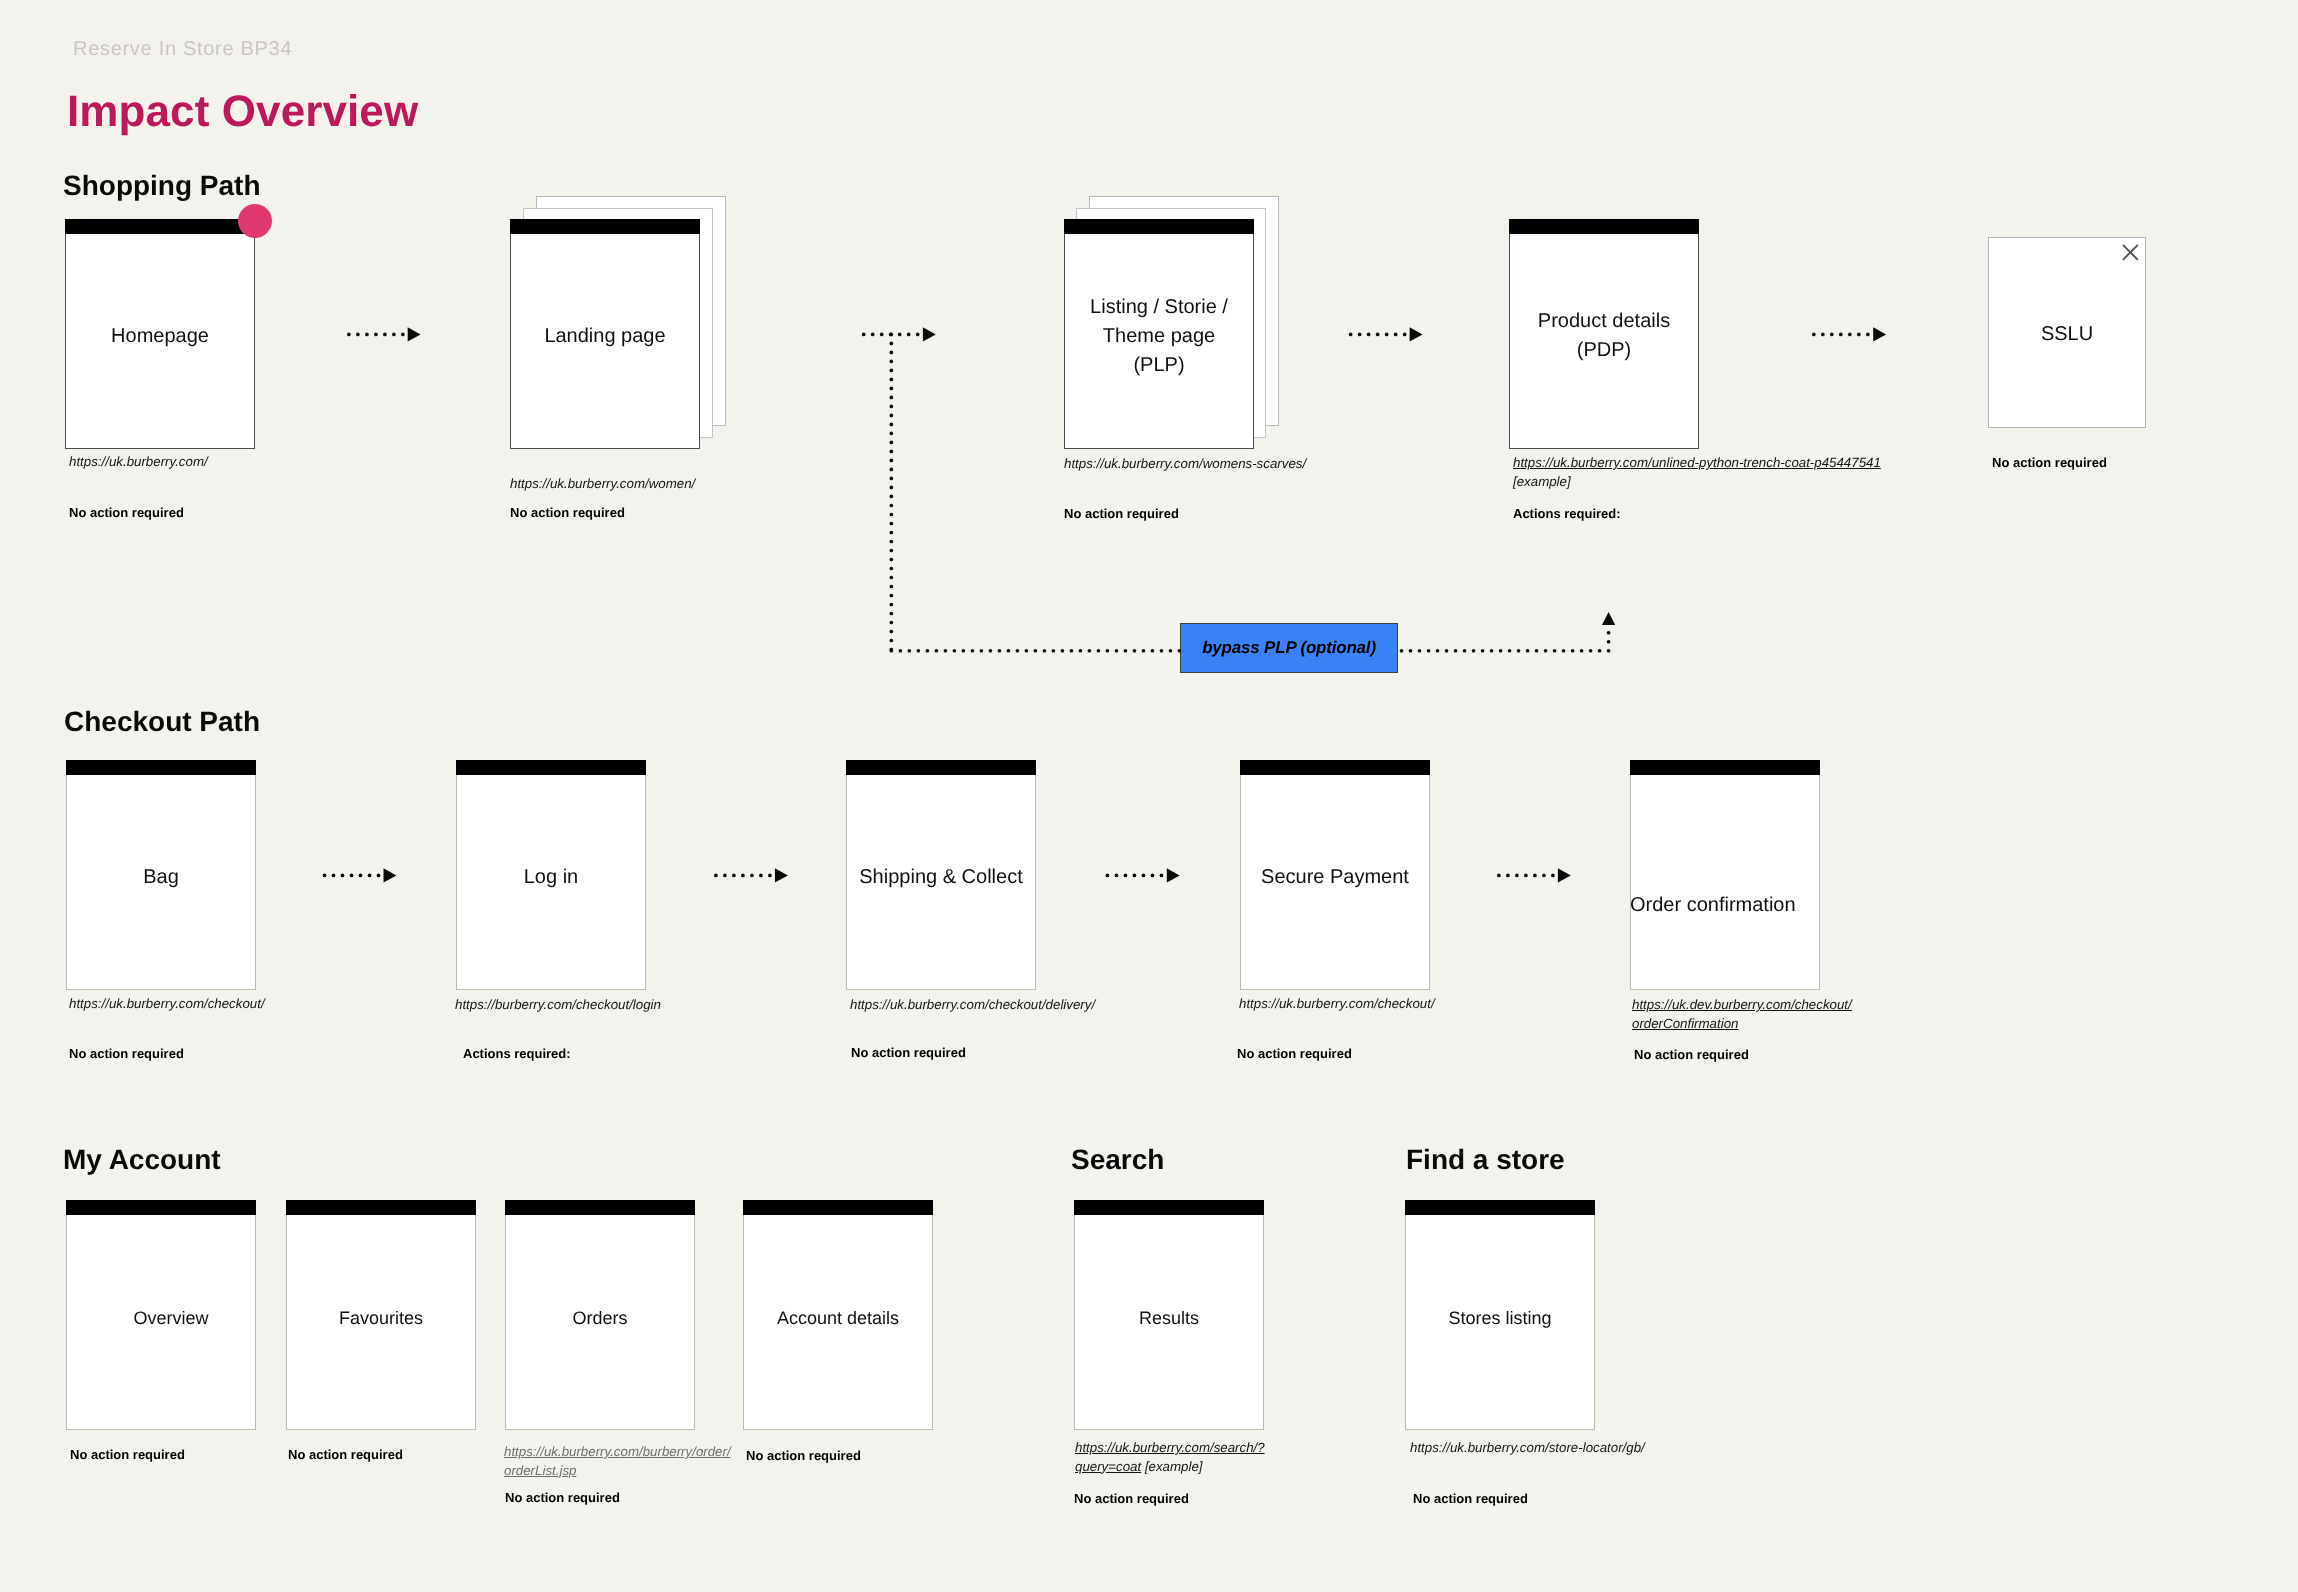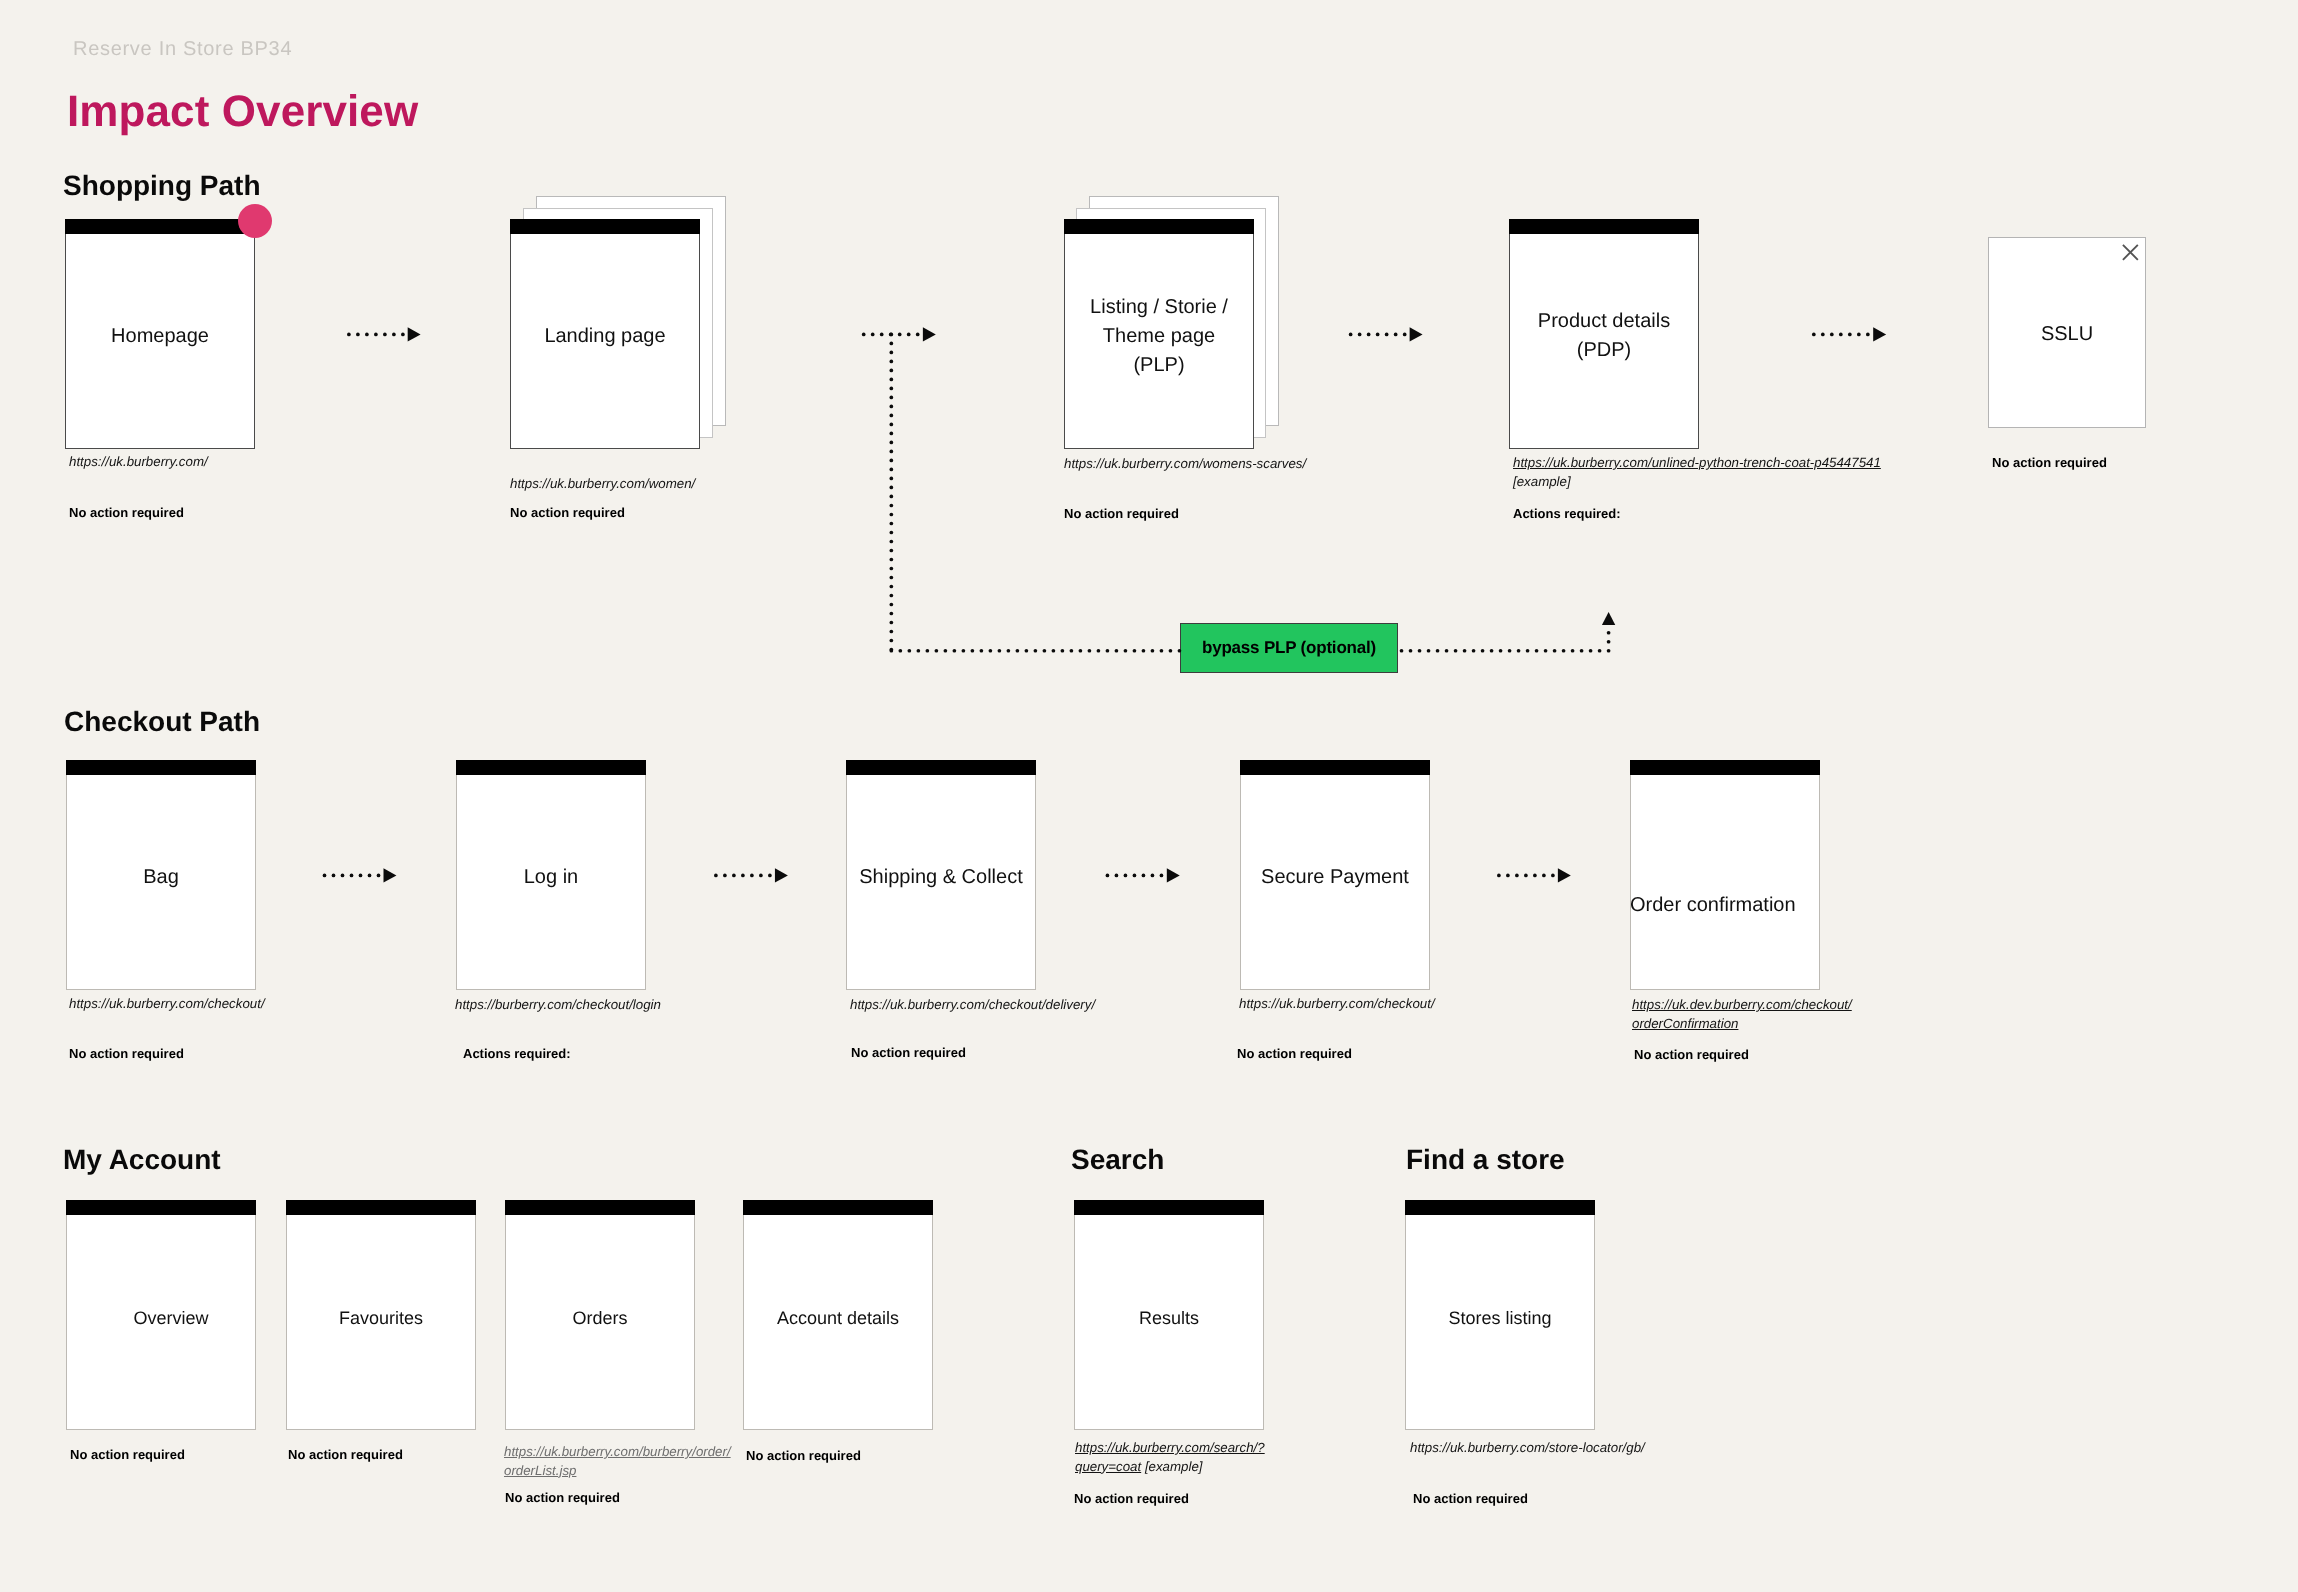--- a/index.html
+++ b/index.html
@@ -36,21 +36,21 @@
   .urltext .ul{text-decoration:underline;text-underline-offset:1px;}
   .urltext .urlrow{white-space:nowrap;}
   .urltext .plain{text-decoration:none;}
   .urltext.muted{color:#6e6e6e;}
   .action{position:absolute;font-size:13px;line-height:13px;font-weight:bold;color:#000;white-space:nowrap;}
 
   .marker{position:absolute;border-radius:50%;background:#e0396f;}
 
   .modal-sheet{position:absolute;background:#fff;border:1px solid #b4b4b4;}
 
-  .bypass{position:absolute;background:#22c55e;border:1px solid #3d3d3d;}
+  .bypass{position:absolute;background:#3b82f6;border:1px solid #3d3d3d;font-style:italic;}
   .bypass .lbl{position:absolute;left:0;top:0;width:100%;height:100%;
      display:flex;align-items:center;justify-content:center;
      font-size:17px;font-weight:bold;color:#000;letter-spacing:-0.2px;}
 
   svg.ov{position:absolute;left:0;top:0;width:2298px;height:1592px;pointer-events:none;}
 </style>
 </head>
 <body style="background: rgb(244, 242, 237);">
 
 <div id="stage">

